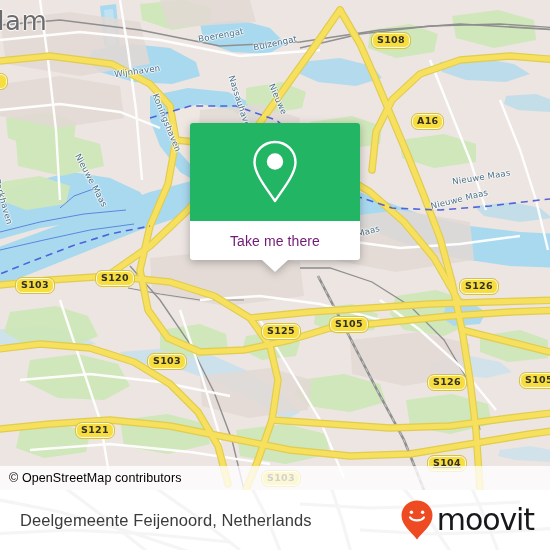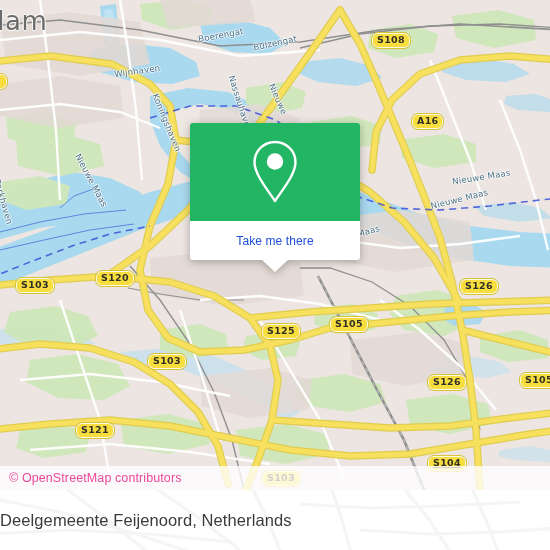--- a/index.html
+++ b/index.html
@@ -78,21 +78,21 @@
     top: 466px;
     width: 550px;
     height: 24px;
     background: rgba(255,255,255,.78);
     display: flex;
     align-items: center;
     z-index: 30;
   }
   #attribution .attr-text {
     font-size: 12.5px;
-    color: #ec4899;
+    color: #000000;
     font-family: "Liberation Sans", sans-serif;
     padding-left: 9px;
     letter-spacing: .1px;
   }
 
   
   #card {
     position: absolute;
     left: 190px;
     top: 123px;
@@ -111,22 +111,22 @@
   #card-foot {
     background: #ffffff;
     height: 39px;
     border-radius: 0 0 3px 3px;
     display: flex;
     align-items: center;
     justify-content: center;
     position: relative;
   }
   #card-foot .cta {
-    font-size: 12px;
-    color: #1d4ed8;
+    font-size: 14px;
+    color: #701a75;
     font-family: "Liberation Sans", sans-serif;
     letter-spacing: .1px;
   }
   #card-tail {
     position: absolute;
     left: 50%;
     margin-left: -13px;
     bottom: -12px;
     width: 0; height: 0;
     border-left: 13px solid transparent;
@@ -150,20 +150,21 @@
   #footer-watermark {
     position: absolute;
     left: 0; top: 0;
     width: 550px; height: 60px;
     opacity: .30;
     pointer-events: none;
   }
   #footer-title {
     position: relative;
     z-index: 2;
+    padding-left: 20px;
     font-size: 16.5px;
     color: #3b3b3b;
     font-family: "Liberation Sans", sans-serif;
     letter-spacing: .1px;
   }
   #brand {
     position: absolute;
     right: 16px;
     top: 50%;
     transform: translateY(-50%);
@@ -383,15 +384,24 @@
         <path d="M250,-6 L268,30 L282,66"></path>
         <path d="M330,-6 L342,30 L352,66"></path>
         <path d="M300,14 L370,18 L440,16 L520,12"></path>
         <path d="M-10,44 L70,40 L150,44 L230,52"></path>
         <path d="M400,-6 L428,28 L452,64"></path>
         <path d="M470,-6 L486,30 L500,66"></path>
         <path d="M360,40 L430,44 L500,42 L560,38"></path>
       </g>
     </svg>
     <div id="footer-title">Deelgemeente Feijenoord, Netherlands</div>
+    <div id="brand">
+      <svg width="34" height="42" viewBox="0 0 34 42">
+        <path d="M17 1.5 C8.2 1.5 1.5 8.3 1.5 16.6 C1.5 26 11 33 17 40.5 C23 33 32.5 26 32.5 16.6 C32.5 8.3 25.8 1.5 17 1.5 Z" fill="#ef4b23"></path>
+        <circle cx="11.4" cy="13.2" r="1.7" fill="#ffffff"></circle>
+        <circle cx="22.6" cy="13.2" r="1.7" fill="#ffffff"></circle>
+        <path d="M10 18.4 C12.6 22.4 21.4 22.4 24 18.4" fill="none" stroke="#ffffff" stroke-width="2.1" stroke-linecap="round"></path>
+      </svg>
+      <span class="brand-word">moovit</span>
+    </div>
   </div>
 
 </div>
 
 </body></html>

